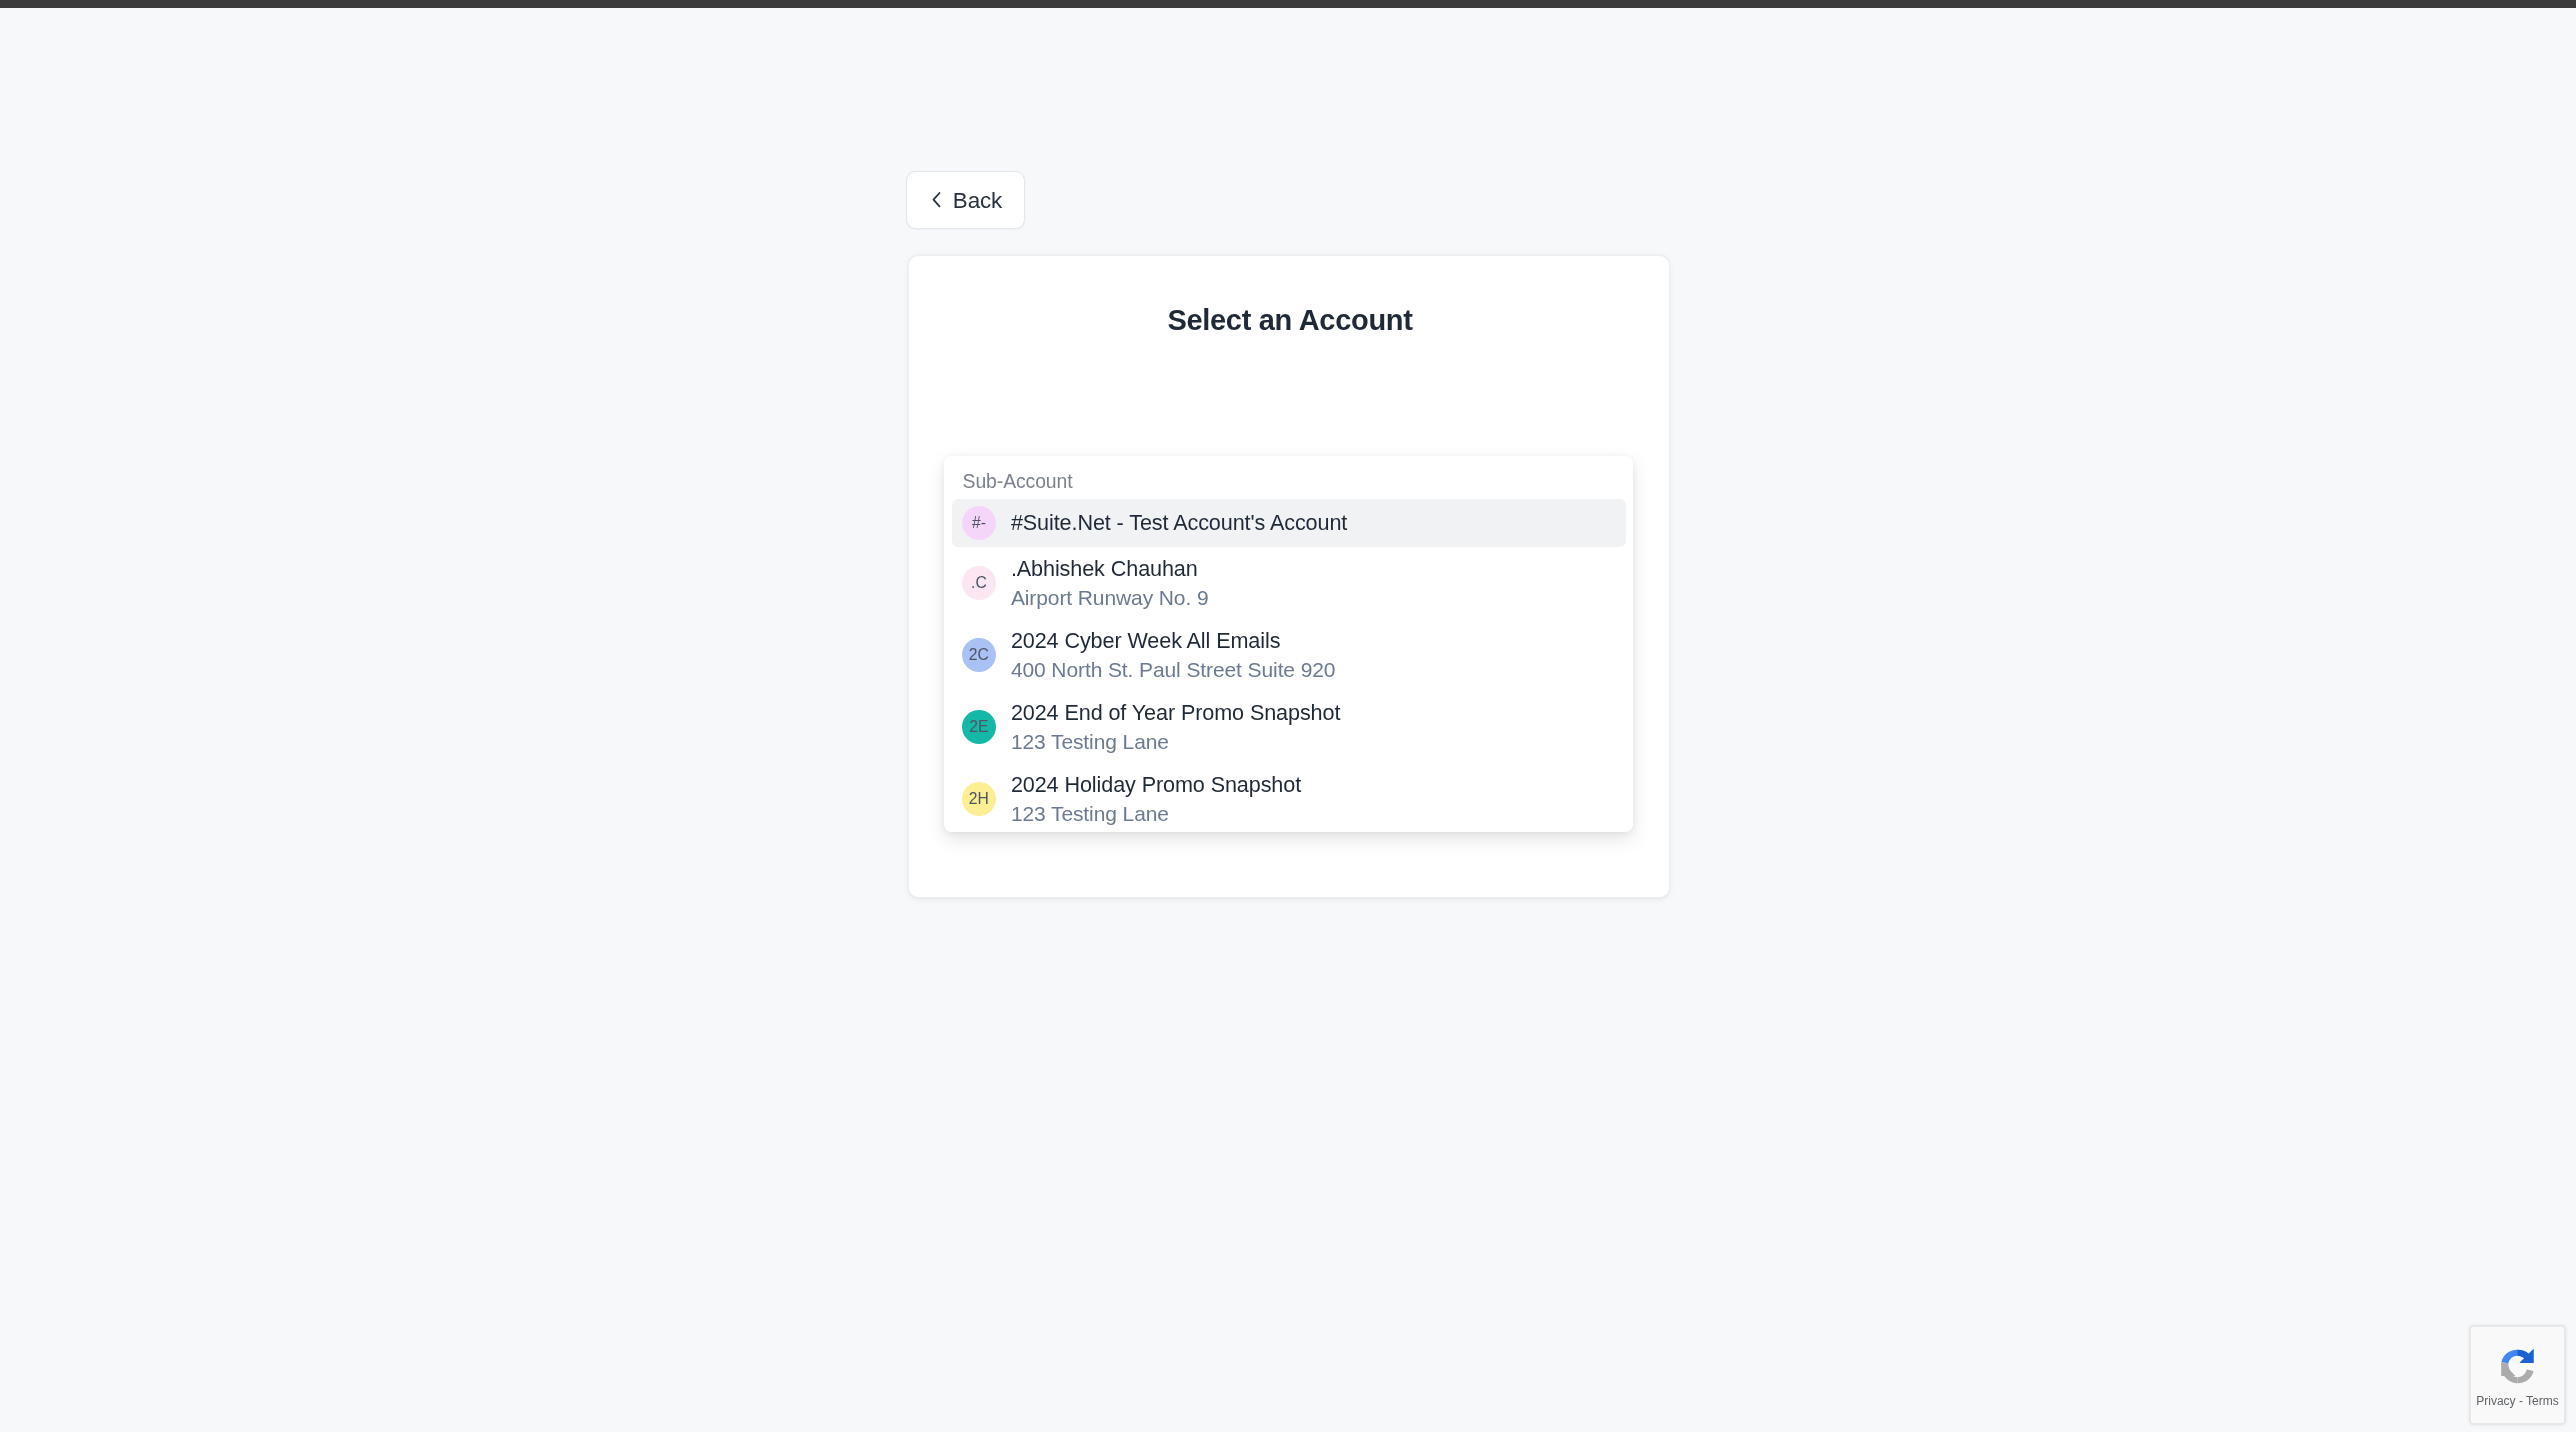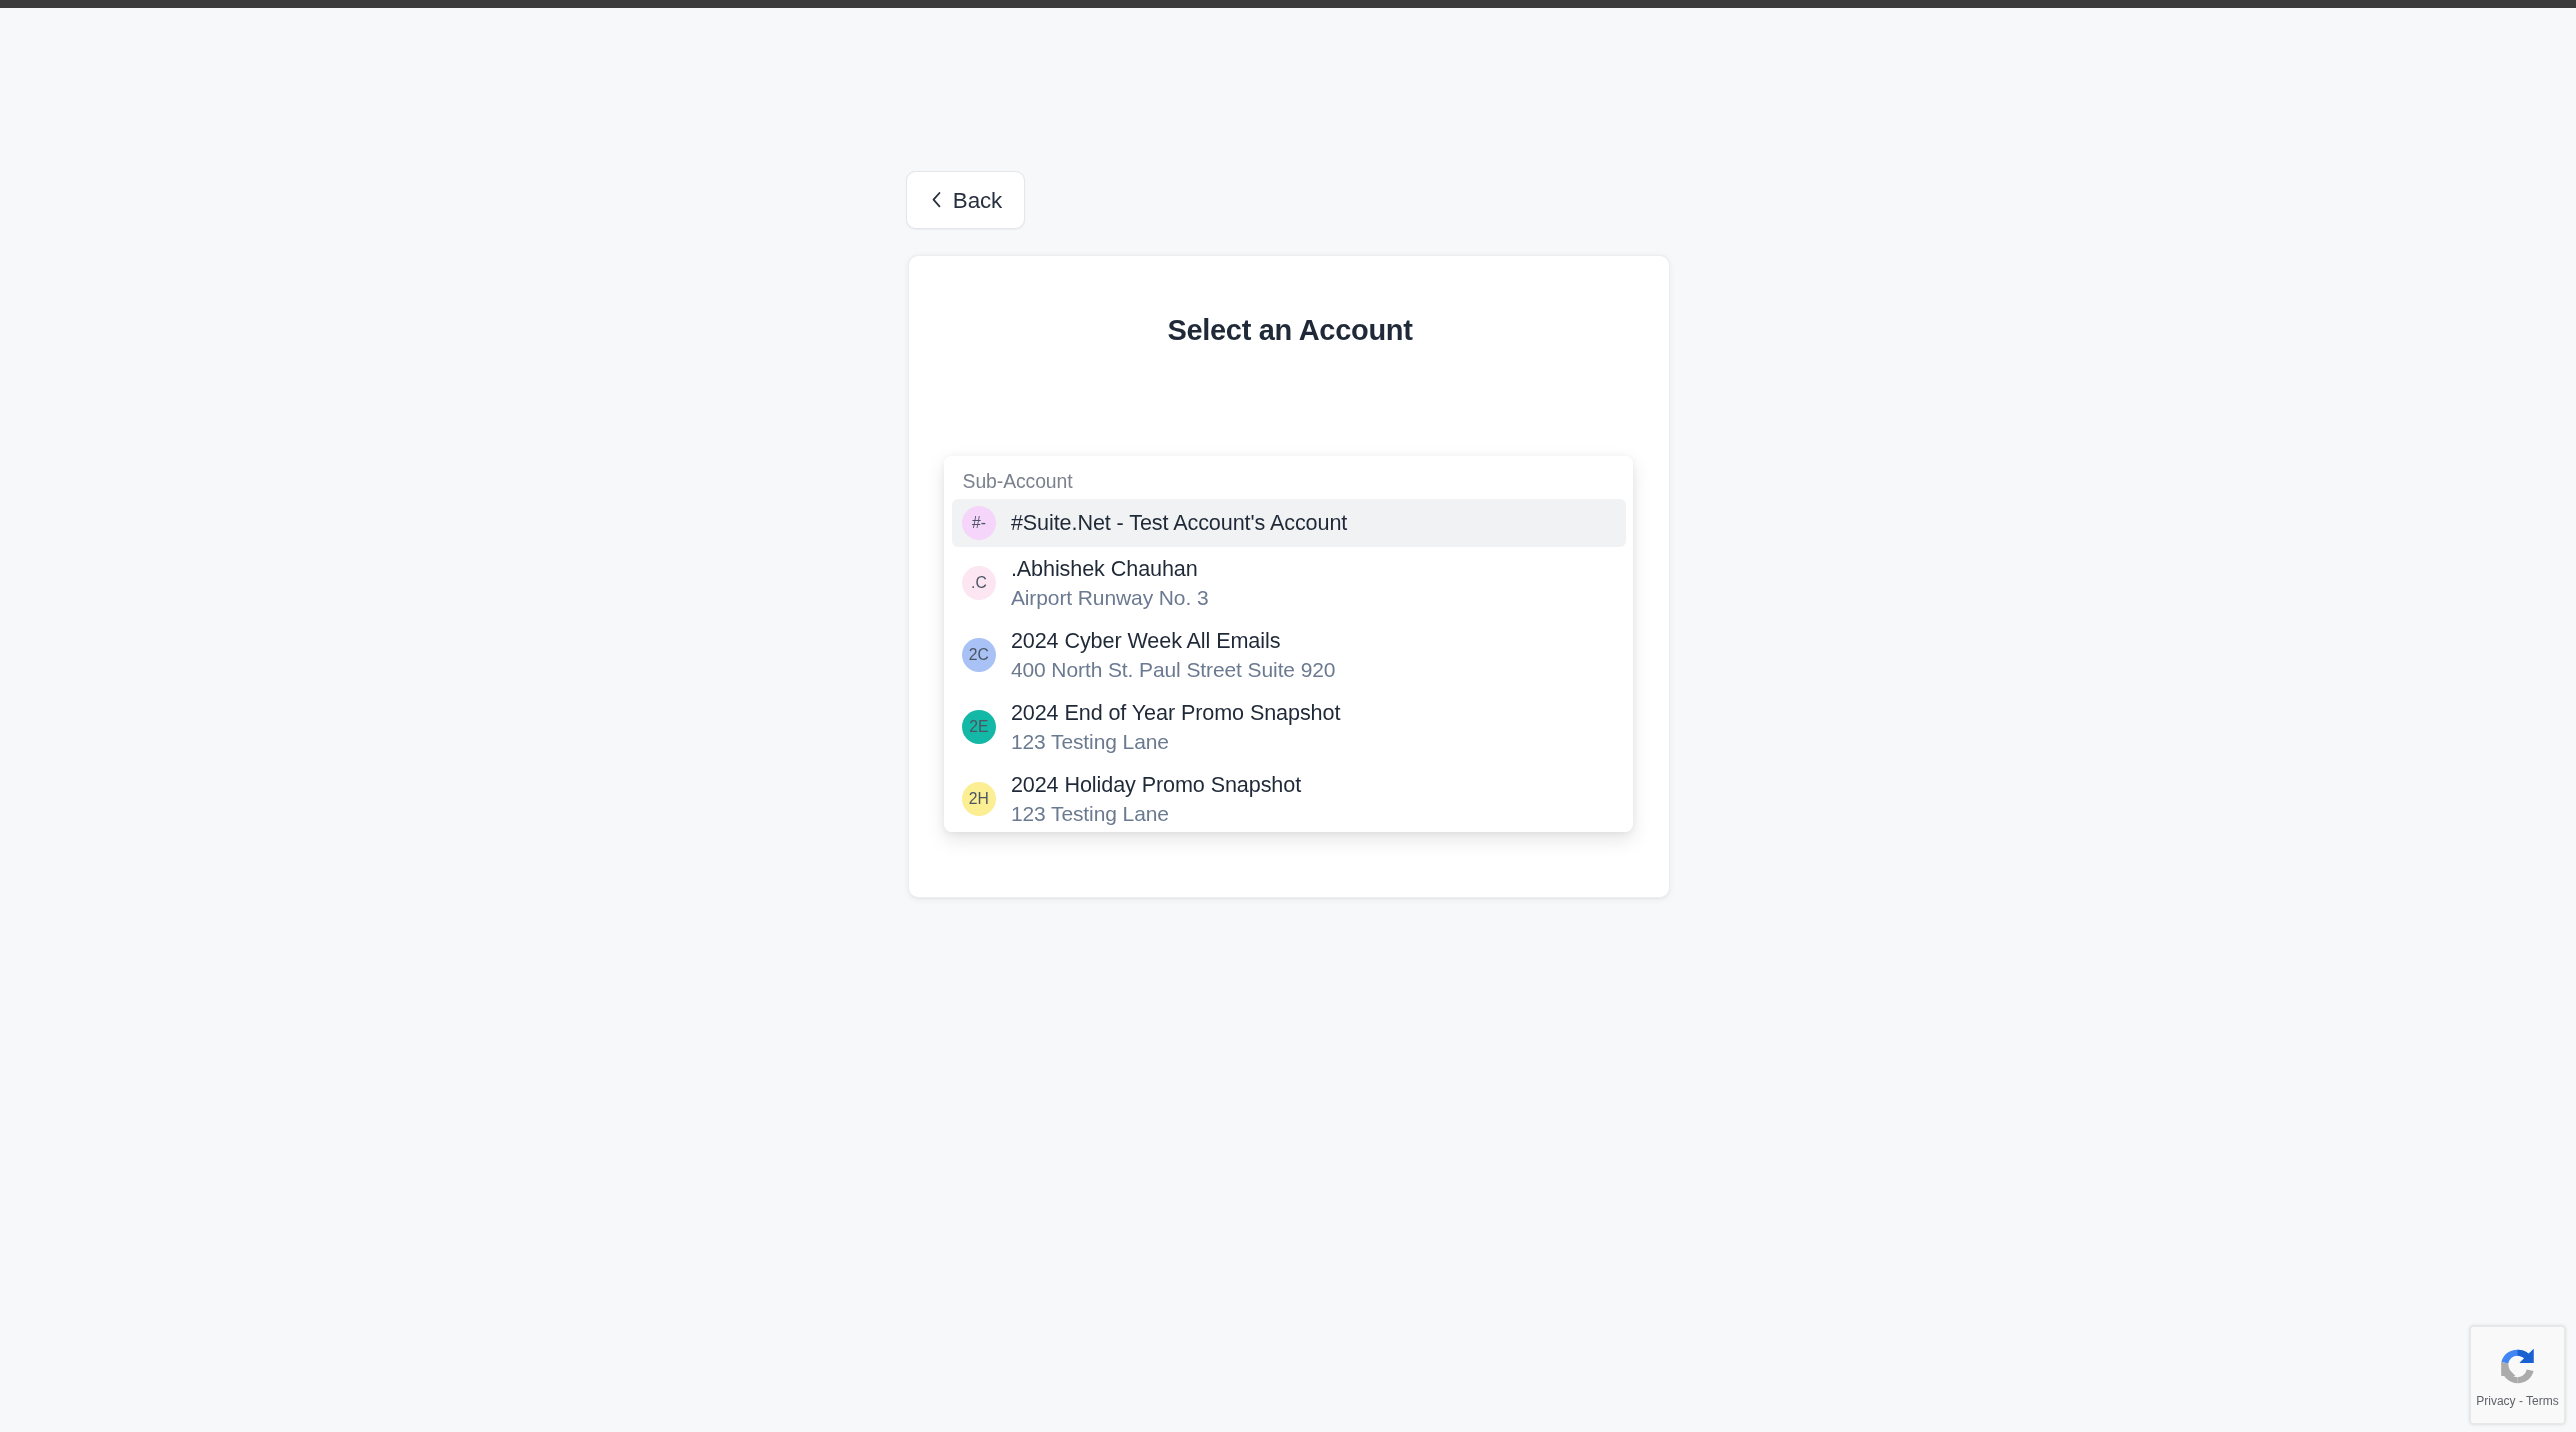--- a/index.html
+++ b/index.html
@@ -75,21 +75,21 @@
     height: 643px;
     background: #ffffff;
     border: 0.7px solid #eceef2;
     border-radius: 10.4px;
     box-shadow: 0 1.5px 7.5px rgba(16,24,40,0.05), 0 0.7px 2.2px rgba(16,24,40,0.04);
   }
 
   .card-title {
     position: absolute;
     left: 0;
-    top: 56px;
+    top: 46px;
     width: 762px;
     text-align: center;
     font-size: 29px;
     line-height: 36px;
     font-weight: bold;
     color: #1f2937;
     letter-spacing: -0.3px;
   }
 
   .card-subtitle {
@@ -284,21 +284,21 @@
         <div class="option single-line highlighted">
           <div class="avatar" style="background: rgb(245, 213, 250);">#-</div>
           <div class="option-text">
             <div class="option-name">#Suite.Net - Test Account's Account</div>
           </div>
         </div>
         <div class="option">
           <div class="avatar" style="background: rgb(251, 230, 242);">.C</div>
           <div class="option-text">
             <div class="option-name">.Abhishek Chauhan</div>
-            <div class="option-sub">Airport Runway No. 3</div>
+            <div class="option-sub">Airport Runway No. 9</div>
           </div>
         </div>
         <div class="option">
           <div class="avatar" style="background: rgb(169, 194, 245);">2C</div>
           <div class="option-text">
             <div class="option-name">2024 Cyber Week All Emails</div>
             <div class="option-sub">400 North St. Paul Street Suite 920</div>
           </div>
         </div>
         <div class="option">

